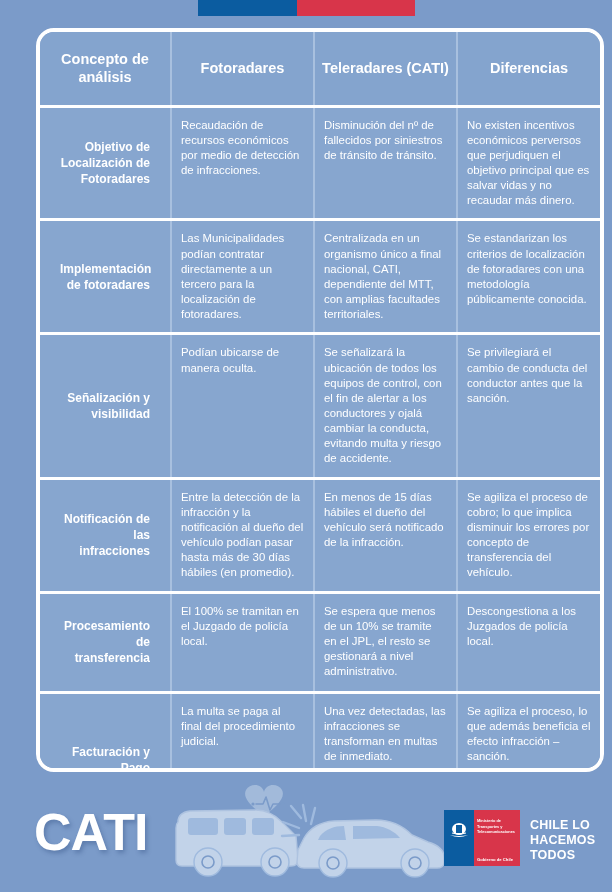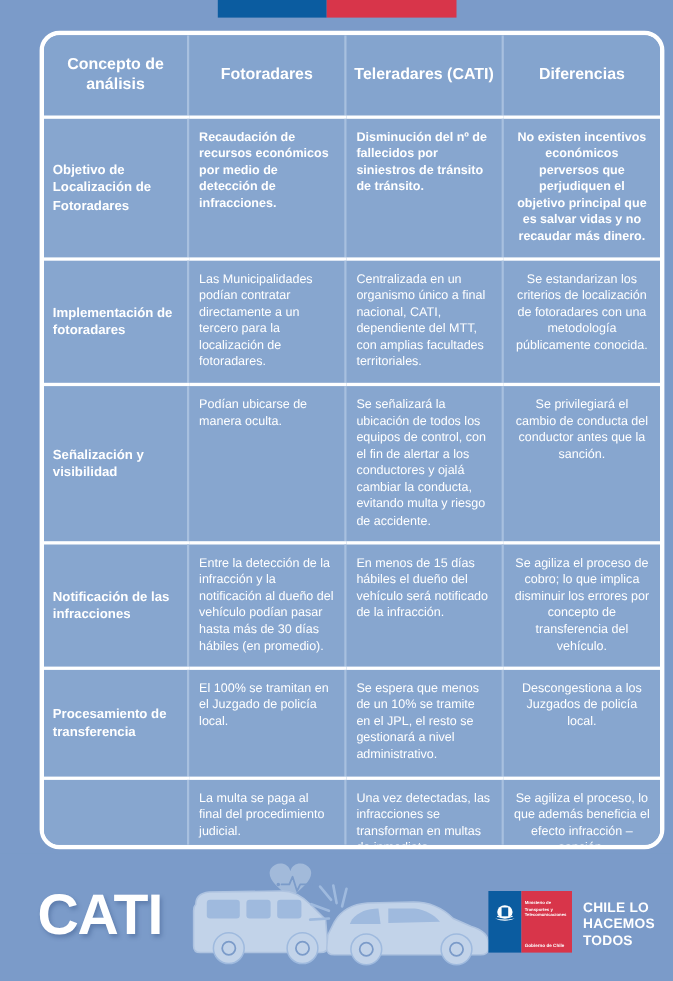--- a/index.html
+++ b/index.html
@@ -82,34 +82,34 @@
   tbody td {
     background: #87a6cf;
     color: #ffffff;
     vertical-align: top;
     padding: 10px 9px 10px 9px;
     border-right: 2px solid #a8c0df;
     border-bottom: 3px solid #ffffff;
     font-size: 11.4px;
     line-height: 1.33;
   }
-  tbody td:last-child { border-right: none; text-align: center; }
+  tbody td:last-child { border-right: none; }
   tbody tr:last-child td { border-bottom: none; }
 
   tbody td.concept {
     font-weight: bold;
     font-size: 12px;
-    text-align: left;
+    text-align: right;
     vertical-align: middle;
     line-height: 1.35;
-    padding: 8px 8px;
-  }
-
-  
-  tbody tr.r0 td { height: 110px; font-weight: bold; }
+    padding: 8px 20px;
+  }
+
+  
+  tbody tr.r0 td { height: 110px; }
   tbody tr.r1 td { height: 105px; }
   tbody tr.r2 td { height: 128px; }
   tbody tr.r3 td { height: 110px; }
   tbody tr.r4 td { height: 100px; margin-top: 20px; }
   tbody tr.r5 td { height: 134px; }
 
   
   .footer {
     position: absolute;
     left: 0;

